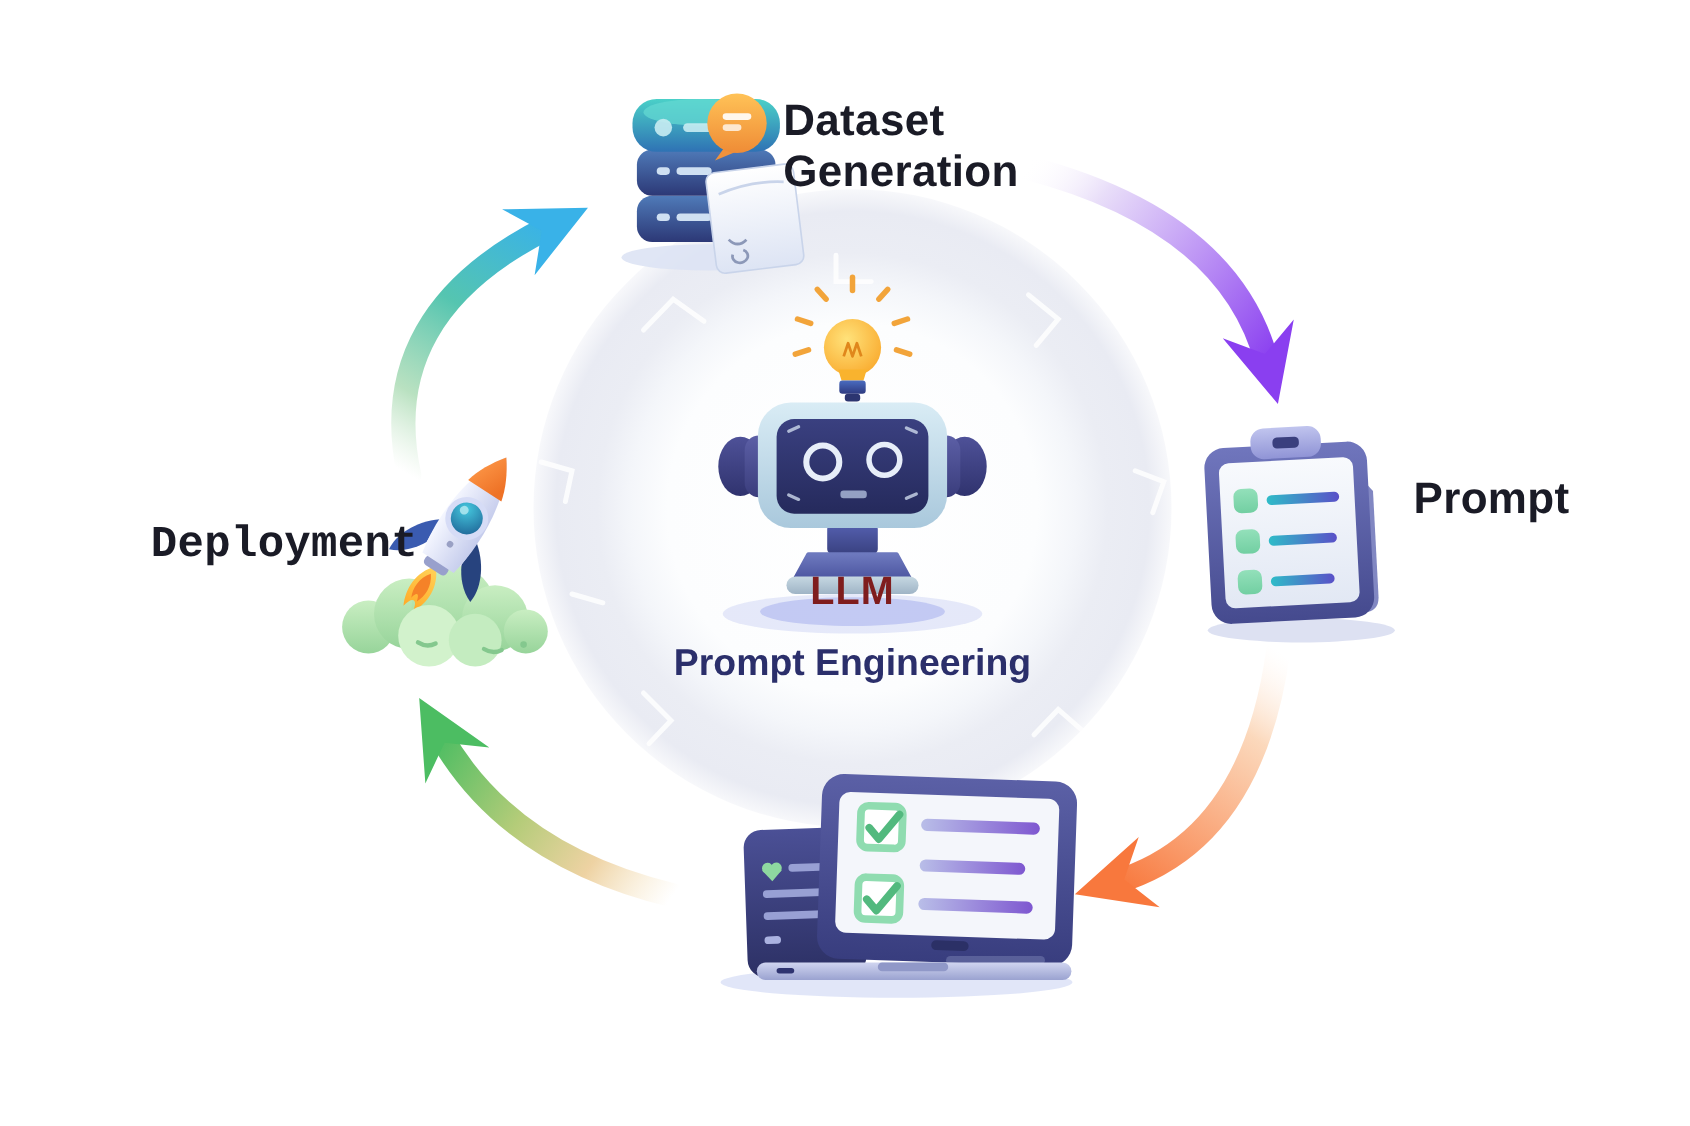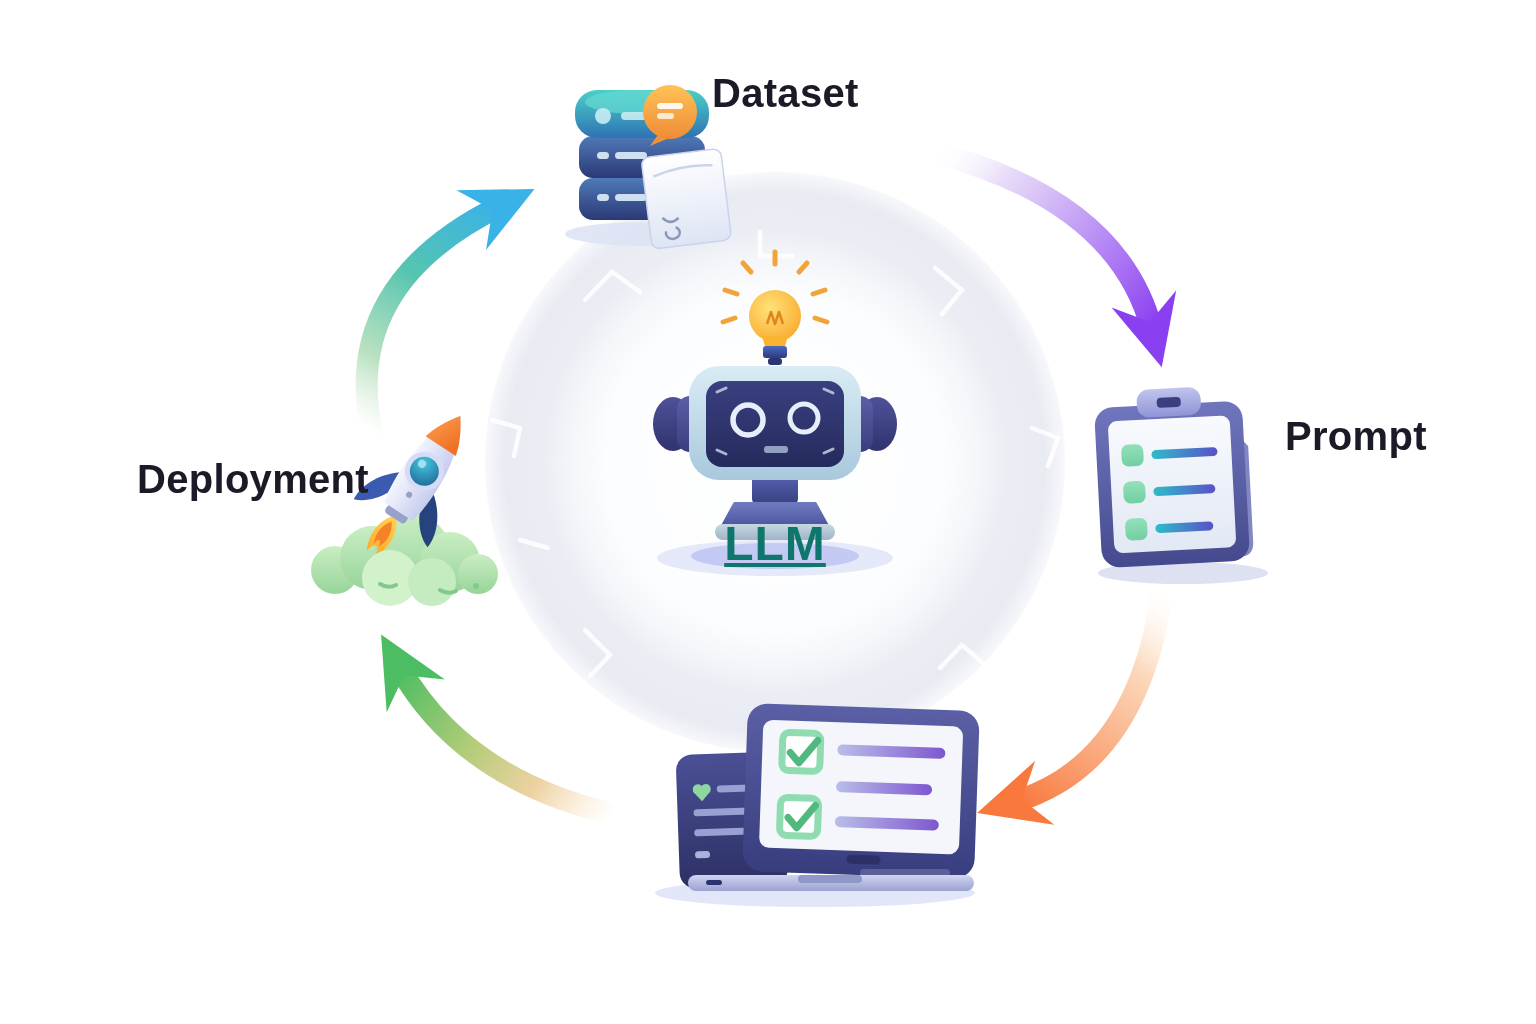--- a/index.html
+++ b/index.html
@@ -1,25 +1,25 @@
 <!DOCTYPE html>
 <html><head>
 <meta charset="utf-8">
 <style>
   html,body{margin:0;padding:0;background:#ffffff;}
   .canvas{position:relative;width:1536px;height:1024px;background:#ffffff;overflow:hidden;
           font-family:"Liberation Sans","DejaVu Sans",sans-serif;}
   .canvas svg.scene{position:absolute;left:0;top:0;}
-  .lbl{position:absolute;font-weight:700;color:#1a1b26;font-size:40px;line-height:46px;letter-spacing:.3px;}
+  .lbl{position:absolute;font-weight:700;color:#1a1b26;font-size:40px;line-height:46px;letter-spacing:.3px;margin-top:17px;}
   .lbl-dataset{left:712px;top:70px;}
   .lbl-prompt-tuning{left:1285px;top:413px;}
-  .lbl-deployment{left:137px;top:456px;}
+  .lbl-deployment{left:137px;top:456px;font-family:Liberation Mono, monospace;}
   .lbl-testing{left:788px;top:901px;transform:translateX(-50%);}
   .center-title{position:absolute;left:775px;top:516px;transform:translateX(-50%);
-                font-weight:700;font-size:48px;color:#0f766e;letter-spacing:1px;text-decoration:underline;}
+                font-weight:700;font-size:36px;color:#7f1d1d;letter-spacing:1px;}
   .center-sub{position:absolute;left:775px;top:584px;transform:translateX(-50%);
               font-weight:700;font-size:34px;color:#2b2f6b;white-space:nowrap;}
 </style>
 </head>
 <body>
 
 <div class="canvas">
 
 <svg class="scene" width="1536" height="1024" viewBox="0 0 1536 1024">
   <defs>
@@ -348,23 +348,25 @@
       <rect x="210" y="164" width="90" height="8" rx="4" fill="#7a82b4" opacity="0.5"></rect>
       <rect x="38" y="170" width="286" height="16" rx="8" fill="url(#gBaseBar)"></rect>
       <rect x="148" y="170" width="64" height="8" rx="4" fill="#9098c8"></rect>
       <rect x="56" y="175" width="16" height="5" rx="2.5" fill="#2e3370"></rect>
     </g>
   </g>
 </svg>
 
 <div class="lbl lbl-dataset">
   <div>Dataset</div>
+  <div>Generation</div>
 </div>
 <div class="lbl lbl-prompt-tuning">
   <div>Prompt</div>
 </div>
 <div class="lbl lbl-deployment">
   <div>Deployment</div>
 </div>
 
 <div class="center-title">LLM</div>
+<div class="center-sub">Prompt Engineering</div>
 
 </div>
 
 </body></html>

